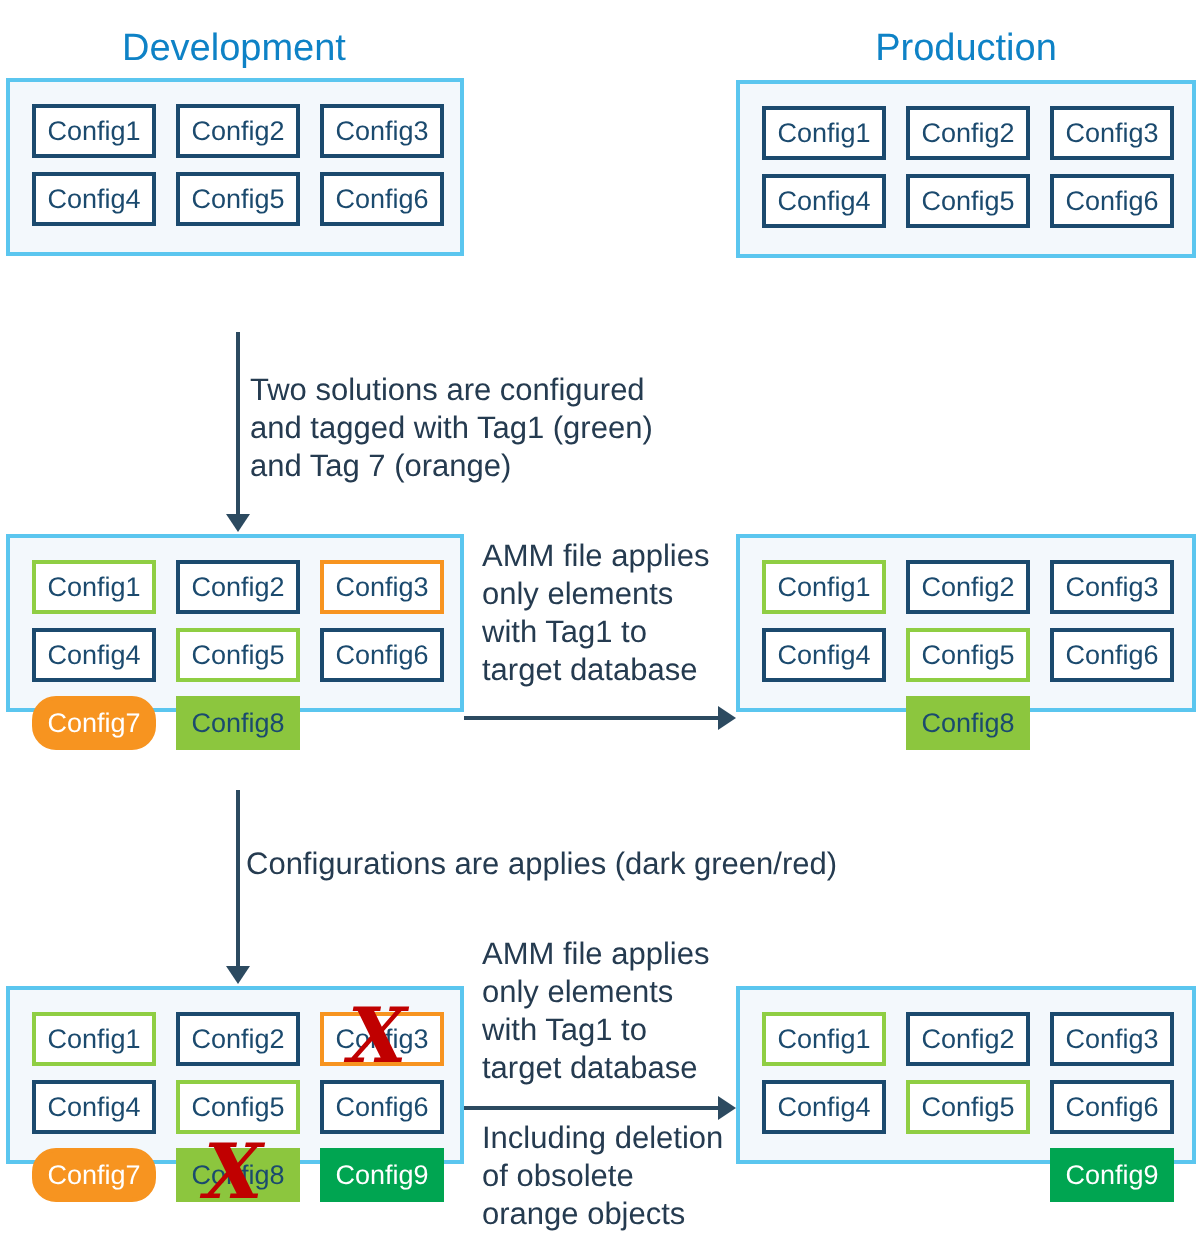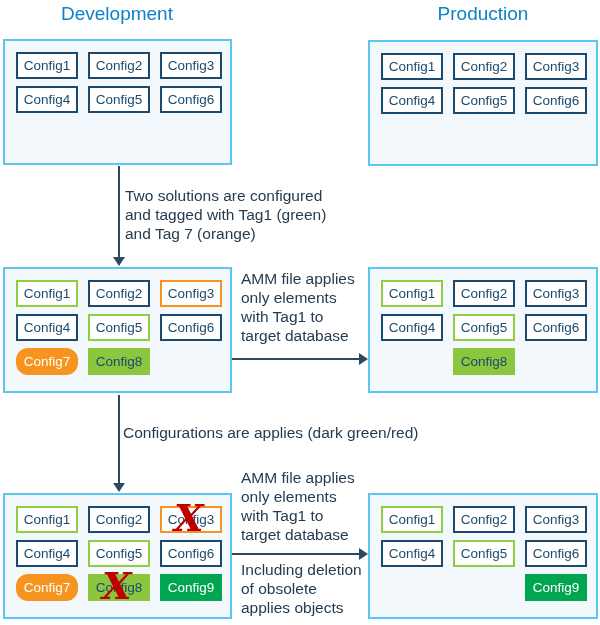--- a/index.html
+++ b/index.html
@@ -20,32 +20,32 @@
   #stage {
     position: relative;
     width: 600px;
     height: 625px;
     background: #fff;
     font-family: "Liberation Sans", sans-serif;
     overflow: hidden;
   }
   .env-title {
     position: absolute;
-    top: 2px;
+    top: 13px;
     font-size: 19px;
     color: var(--title);
     text-align: center;
     line-height: 23px;
   }
   #title-dev { left: 3px; width: 228px; }
   #title-prod { left: 368px; width: 230px; }
 
   .panel {
     position: absolute;
-    height: 126px;
+    height: 89px;
     background: var(--panel-bg);
     border: 2px solid var(--panel-border);
     display: grid;
     grid-template-columns: repeat(3, 62px);
     grid-auto-rows: 27px;
     column-gap: 10px;
     row-gap: 7px;
     align-content: start;
     padding: 11px 0 0 11px;
   }
@@ -276,21 +276,21 @@
       <div>with Tag1 to</div>
       <div>target database</div>
     </div>
   <div class="arrow-h" id="arrow-right-bot">
     <div class="shaft"></div>
     <div class="head"></div>
   </div>
   <div class="note" id="note-deletion">
       <div>Including deletion</div>
       <div>of obsolete</div>
-      <div>applies objects</div>
+      <div>orange objects</div>
     </div>
   <div class="panel prod" id="panel-prod3">
       <div class="config v-green">
         <span>Config1</span>
       </div>
       <div class="config v-navy">
         <span>Config2</span>
       </div>
       <div class="config v-navy">
         <span>Config3</span>

